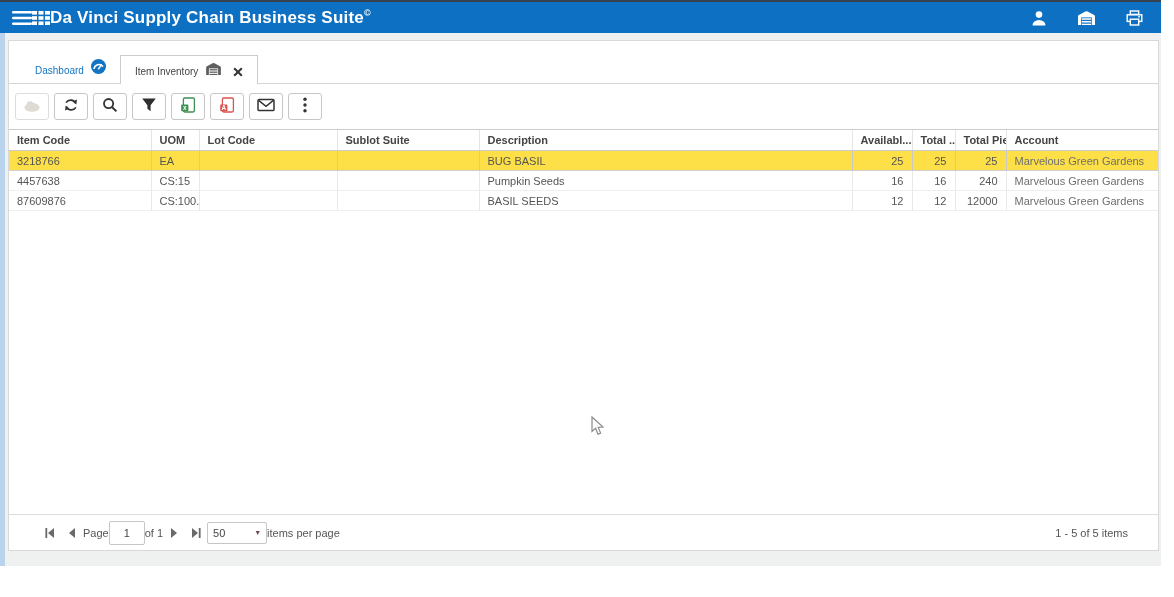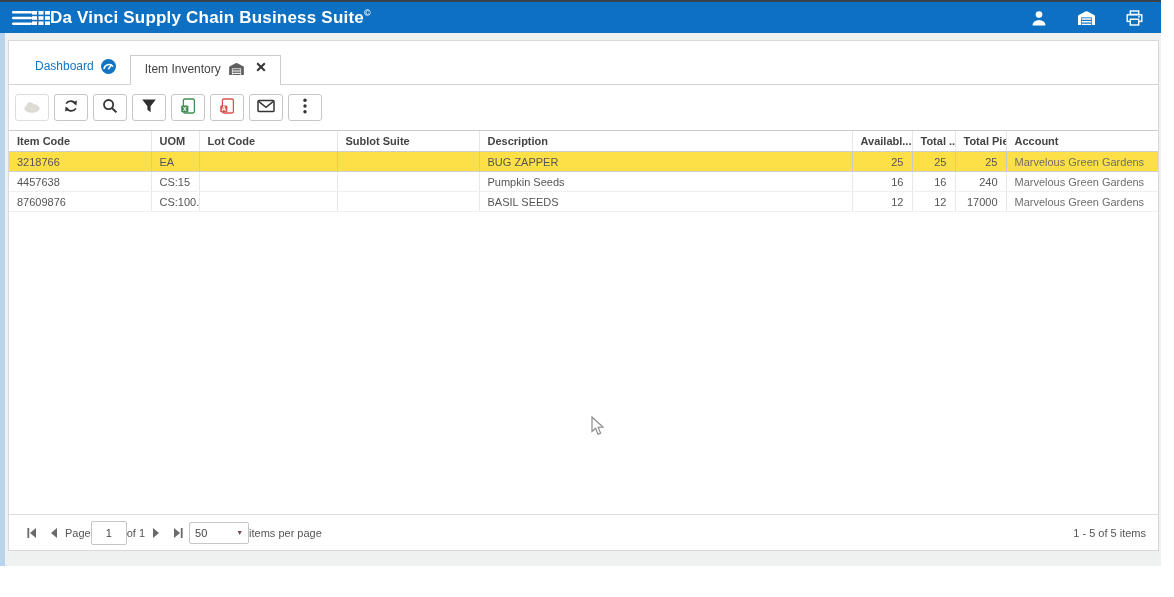--- a/index.html
+++ b/index.html
@@ -13,21 +13,21 @@
   .app-title sup{font-size:9px;}
   .topbar-right{margin-left:auto;display:flex;align-items:center;gap:30px;padding-right:6px;}
 
   
   .workspace{background:#eff0f0;height:533px;padding:7px 2px 0 8px;box-sizing:border-box;position:relative;}
   .left-strip{position:absolute;left:0;top:0;width:5px;height:100%;background:#b9d3ec;}
   .card{background:#fff;border:1px solid #d9d9d9;height:511px;box-sizing:border-box;display:flex;flex-direction:column;}
 
   
   .tabstrip{display:flex;align-items:flex-end;padding:12px 0 0 12px;border-bottom:1px solid #d5d5d5;}
-  .tab{display:flex;align-items:flex-start;gap:7px;padding:6px 14px 7px;font-size:12px;cursor:pointer;white-space:nowrap;}
+  .tab{display:flex;align-items:flex-end;gap:7px;padding:6px 14px 7px;font-size:10px;cursor:pointer;white-space:nowrap;}
   .tab.inactive{color:#1274c4;}
   .tab.active{background:#fff;border:1px solid #ccc;border-bottom:none;margin-bottom:-1px;color:#444;}
   .tab .close{margin-left:4px;display:flex;align-items:center;cursor:pointer;}
 
   
   .toolbar{display:flex;gap:5px;padding:9px 6px 9px 6px;}
   .tbtn{width:34px;height:27px;background:#fff;border:1px solid #c6c6c6;border-radius:3px;display:flex;align-items:center;justify-content:center;cursor:pointer;box-sizing:border-box;}
   .tbtn.disabled{border-color:#ddd;cursor:default;}
 
   
@@ -36,21 +36,21 @@
   th{font-weight:bold;color:#444;text-align:left;height:20px;padding:0 8px;border-bottom:1px solid #ccc;border-right:1px solid #e4e4e4;white-space:nowrap;overflow:hidden;cursor:pointer;}
   td{height:19px;padding:0 8px;border-right:1px solid #e8e8e8;border-bottom:1px solid #efefef;white-space:nowrap;overflow:hidden;}
   th:last-child,td:last-child{border-right:none;}
   tr.alt td{background:#fde047;border-bottom-color:#cfcfcf;border-right-color:#c9c9c9;}
   .num{text-align:right;}
   .account{color:#6e6e6e;}
 
   .grid-spacer{flex:1;}
 
   
-  .pager{border-top:1px solid #ddd;height:35px;display:flex;align-items:center;padding:0 12px;font-size:11px;color:#555;}
+  .pager{border-top:1px solid #ddd;height:35px;display:flex;align-items:center;padding:0 30px;font-size:11px;color:#555;}
   .pgbtn{display:flex;align-items:center;justify-content:center;width:22px;height:22px;cursor:pointer;}
   .pinput{width:30px;height:20px;border:1px solid #c6c6c6;border-radius:2px;text-align:center;font-size:11px;color:#444;font-family:"Liberation Sans",sans-serif;}
   .pselect{width:48px;height:20px;border:1px solid #c6c6c6;border-radius:2px;display:flex;align-items:center;justify-content:space-between;padding:0 5px;cursor:pointer;background:#fff;color:#444;}
   .pselect .caret{font-size:7px;color:#6b4a4a;}
   .pager-range{margin-left:auto;color:#555;}
 
   .cursor{position:absolute;pointer-events:none;z-index:50;}
 </style>
 </head>
 <body>
@@ -239,21 +239,21 @@
               <th>Total Pie...</th>
               <th>Account</th>
             </tr>
           </thead>
           <tbody>
             <tr class="alt">
               <td>3218766</td>
               <td>EA</td>
               <td></td>
               <td></td>
-              <td>BUG ZAPPER</td>
+              <td>BUG BASIL</td>
               <td class="num">25</td>
               <td class="num">25</td>
               <td class="num">25</td>
               <td class="account">Marvelous Green Gardens</td>
             </tr>
             <tr>
               <td>4457638</td>
               <td>CS:15</td>
               <td></td>
               <td></td>
@@ -264,21 +264,21 @@
               <td class="account">Marvelous Green Gardens</td>
             </tr>
             <tr>
               <td>87609876</td>
               <td>CS:100...</td>
               <td></td>
               <td></td>
               <td>BASIL SEEDS</td>
               <td class="num">12</td>
               <td class="num">12</td>
-              <td class="num">17000</td>
+              <td class="num">12000</td>
               <td class="account">Marvelous Green Gardens</td>
             </tr>
           </tbody>
         </table>
       </div>
 
       <div class="grid-spacer"></div>
 
       <div class="pager">
         <span class="pgbtn">

